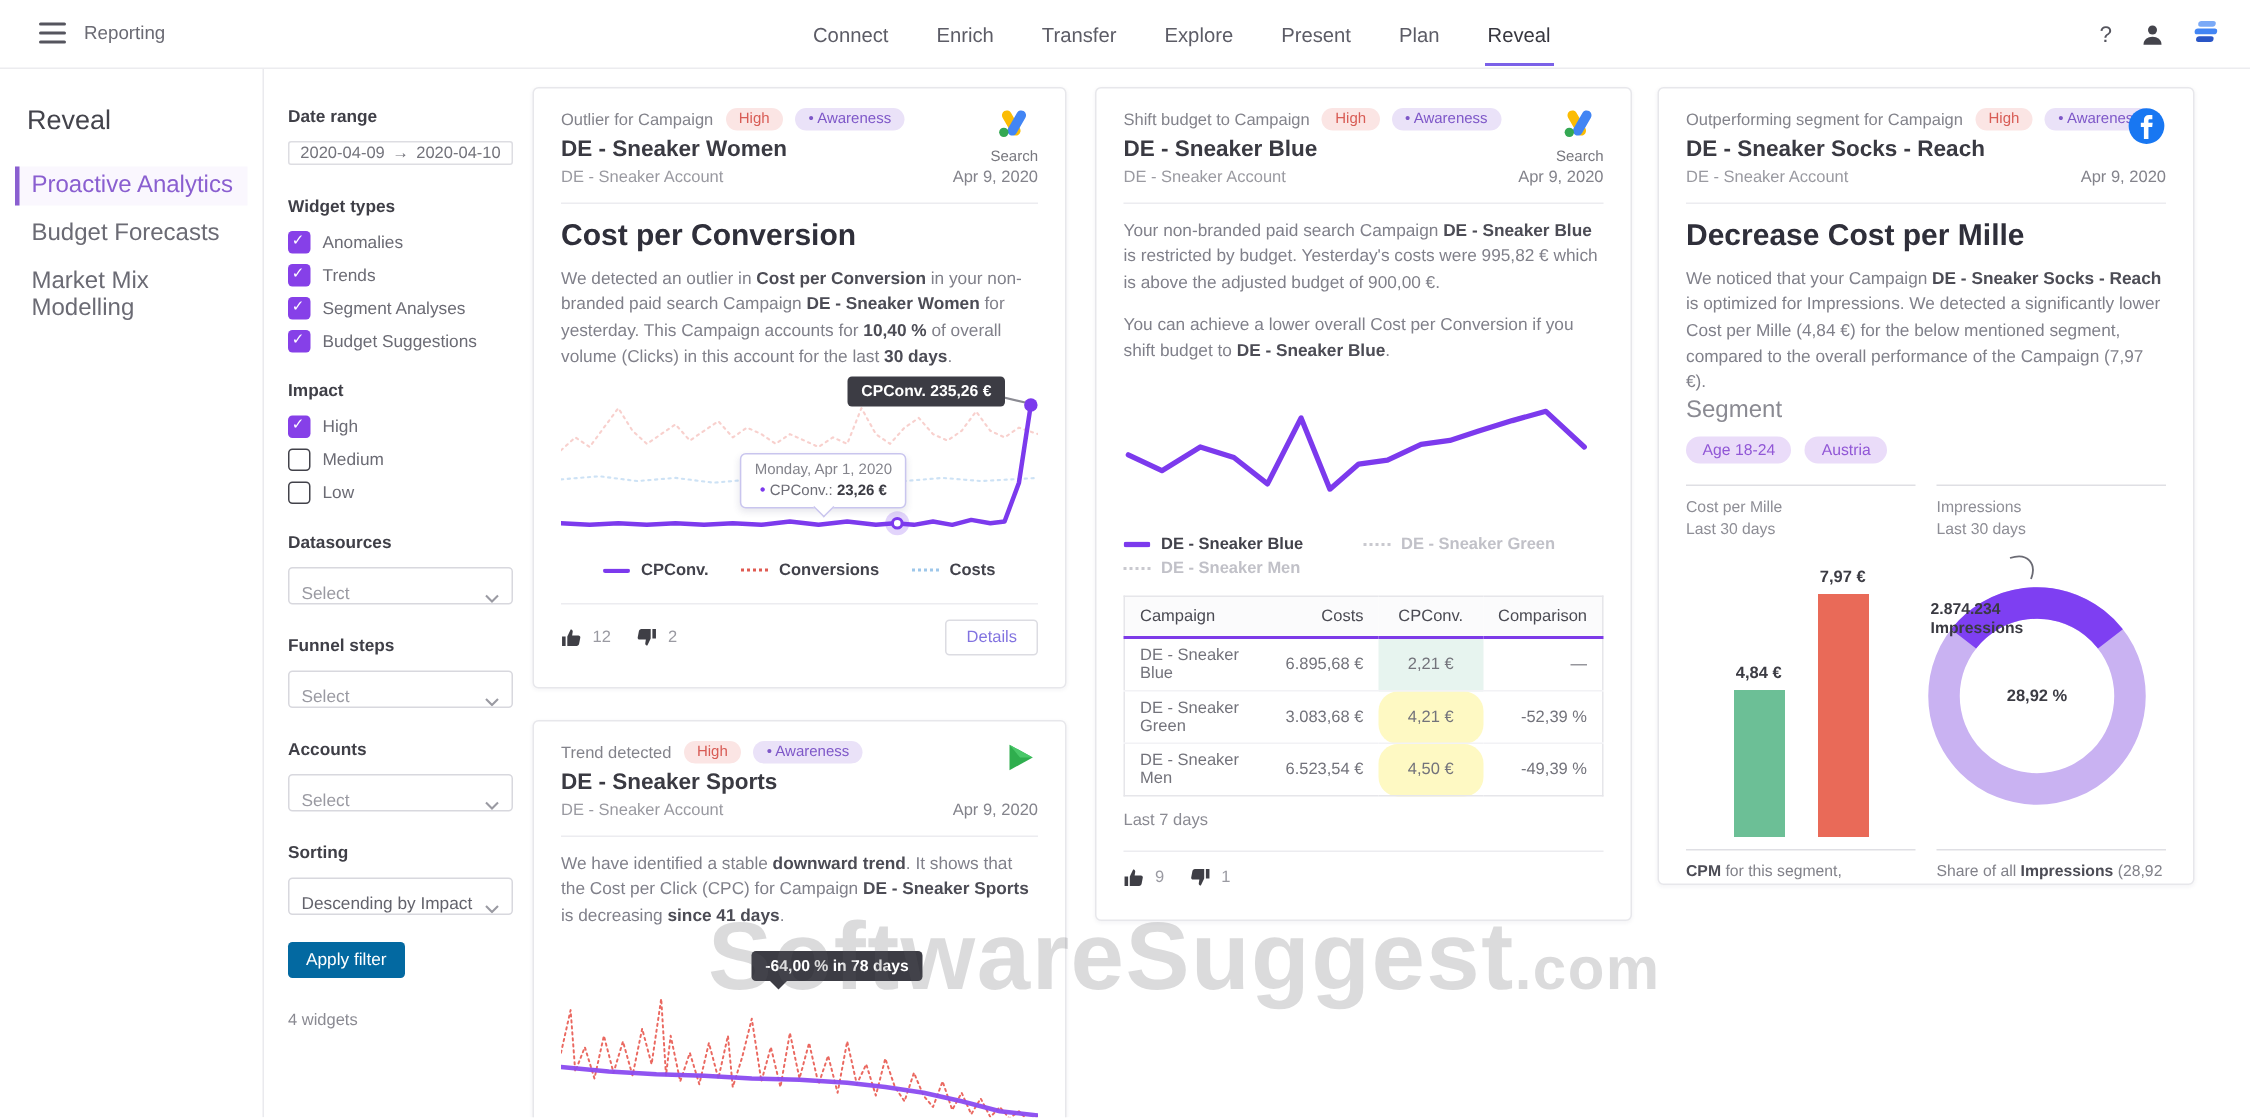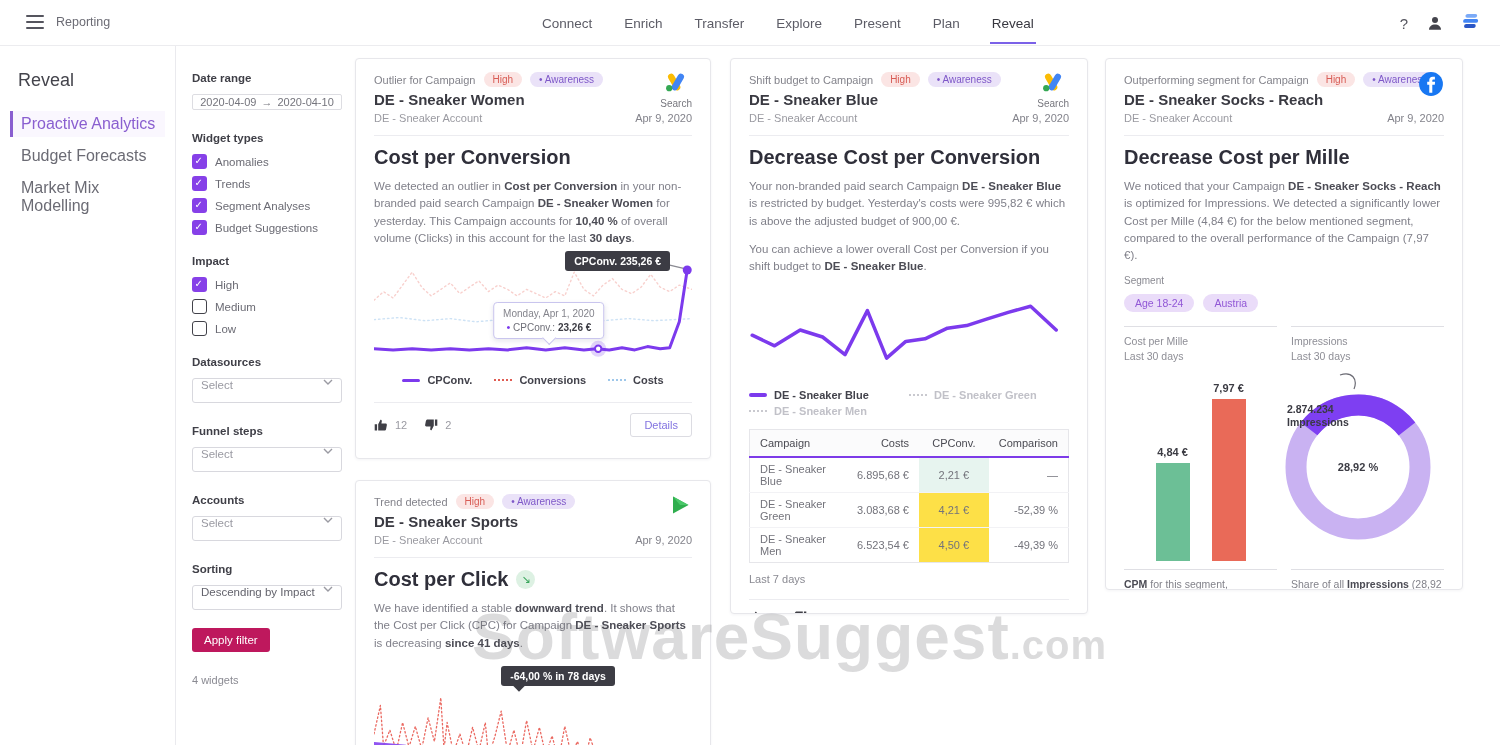--- a/index.html
+++ b/index.html
@@ -27,23 +27,23 @@
   
   .filters { position:absolute; left:192px; top:46px; width:150px; padding-top:12px; }
   .f-label { font-size:11.5px; font-weight:700; color:#3f3f47; margin:14px 0 10px; }
   .date-box { display:flex; align-items:center; justify-content:center; gap:5px; border:1px solid #dddde2; border-radius:2px; height:16px; font-size:11px; color:#74747c; background:#fff; cursor:pointer; }
   .chk-row { display:flex; align-items:center; gap:8px; margin-bottom:7px; cursor:pointer; }
   .chk { width:15px; height:15px; border-radius:3px; flex:none; position:relative; }
   .chk.on { background:#8640e8; }
   .chk.on::after { content:"✓"; position:absolute; left:2.5px; top:0.5px; font-size:10px; color:#fff; font-weight:700; }
   .chk.off { background:#fff; border:1.5px solid #42424a; }
   .chk-row span.lbl { font-size:11.5px; color:#6b6b74; }
-  .select { display:flex; align-items:flex-start; justify-content:space-between; border:1px solid #d8d8de; border-radius:3px; height:25px; padding:0 8px; font-size:11.5px; color:#9a9aa2; background:#fff; cursor:pointer; }
+  .select { display:flex; align-items:flex-end; justify-content:space-between; border:1px solid #d8d8de; border-radius:3px; height:25px; padding:0 8px; font-size:11.5px; color:#9a9aa2; background:#fff; cursor:pointer; }
   .select.value { color:#63636c; }
-  .btn-apply { display:inline-block; margin-top:18px; background:#be185d; color:#fff; font-size:11.5px; border:none; border-radius:3px; padding:6px 12px; cursor:pointer; font-family:inherit; }
+  .btn-apply { display:inline-block; margin-top:18px; background:#0369a1; color:#fff; font-size:11.5px; border:none; border-radius:3px; padding:6px 12px; cursor:pointer; font-family:inherit; }
   .widgets-count { font-size:11px; color:#8a8a92; margin-top:22px; }
 
   
   .card { position:absolute; background:#fff; border:1px solid #e7e7eb; border-radius:4px; box-shadow:0 1px 3px rgba(40,40,70,.05); padding:13px 18px; overflow:hidden; }
   .kicker-row { display:flex; align-items:center; gap:8px; }
   .kicker { font-size:11px; color:#83838b; }
   .badge { font-size:10px; padding:2px 9px; border-radius:9px; white-space:nowrap; }
   .badge.high { background:#fbe5e4; color:#d85c55; }
   .badge.awareness { background:#eae2f8; color:#7e57c8; }
   .card-title { font-size:15px; font-weight:700; color:#3a3a42; margin-top:4px; }
@@ -83,25 +83,25 @@
   .btn-details { margin-left:auto; border:1px solid #dcdce2; background:#fff; color:#8273e0; font-size:11px; border-radius:3px; padding:5px 13px; cursor:pointer; font-family:inherit; }
 
   
   .tbl { width:100%; border-collapse:collapse; margin-top:12px; border:1px solid #e6e6ea; font-size:11px; }
   .tbl th { text-align:left; font-weight:400; color:#4a4a52; background:#fbfbfc; padding:7px 10px; border-bottom:2px solid #7d3be8; }
   .tbl th.num, .tbl td.num { text-align:right; }
   .tbl th.ctr, .tbl td.ctr { text-align:center; }
   .tbl td { padding:5px 10px; color:#73737b; border-bottom:1px solid #f2f2f5; }
   .tbl tr:last-child td { border-bottom:none; }
   td.cp-good { background:#e7f4ef; }
-  td.cp-bad { background:#fde047; }
+  td.cp-bad { background:#fef9c3;border-radius:13px; }
   .note { font-size:11px; color:#8a8a92; margin-top:10px; }
 
   
-  .seg-label { font-size:10px; color:#8a8a92; margin-top:11px; }
+  .seg-label { font-size:16px; color:#8a8a92; margin-top:1px; }
   .tags { display:flex; gap:9px; margin-top:8px; }
   .tag { background:#eadcf9; color:#9157d6; font-size:10.5px; padding:3px 11px; border-radius:10px; }
   .two-col { display:flex; gap:14px; margin-top:14px; }
   .mini { flex:1; border-top:1px solid #dfdfe4; padding-top:7px; }
   .mini-h { font-size:10.5px; color:#8e8e96; line-height:1.45; }
   .mini-body { height:196px; position:relative; margin-top:4px; }
   .mini-foot { border-top:1px solid #dfdfe4; margin-top:4px; padding-top:7px; font-size:10.5px; color:#82828a; line-height:1.45; }
   .mini-foot b { color:#4c4c55; }
   .bars-wrap { position:absolute; left:0; right:0; bottom:4px; display:flex; justify-content:center; align-items:flex-end; gap:22px; height:190px; }
   .bar-col { display:flex; flex-direction:column; align-items:center; justify-content:flex-end; }
@@ -319,24 +319,20 @@
       <span>DE - Sneaker Account</span>
       <span class="card-date">Apr 9, 2020</span>
     </div>
     <div class="src">
       <svg width="24" height="24" viewBox="0 0 24 24">
         <path d="M5 3.5 L20.5 12 L5 20.5 Z" fill="#2fae4e"></path>
         <path d="M5 3.5 L20.5 12 L12 12 Z" fill="#49c768"></path>
       </svg>
     </div>
     <hr class="hr">
-    <h2>
-      <span>Cost per Click</span>
-      <span class="trend-badge">↘</span>
-    </h2>
     <p class="body-text">We have identified a stable <b>downward trend</b>. It shows that the Cost per Click (CPC) for Campaign <b>DE - Sneaker Sports</b> is decreasing <b>since 41 days</b>.</p>
     <div class="chart" style="height:95px; margin-top:42px;">
       <div class="tooltip-dark caret-bl" style="left:40%; top:-28px;">-64,00 % in 78 days</div>
     <svg width="318" height="95" style="position:absolute;left:0;top:0;">
           <polyline points="0.0,39.9 6.4,11.4 9.5,52.3 15.9,36.1 22.3,57.0 28.6,28.5 35.0,53.2 41.3,32.3 47.7,55.1 54.1,23.8 60.4,47.5 66.8,3.8 70.0,55.1 73.1,28.5 79.5,58.9 85.9,39.9 92.2,60.8 98.6,33.3 104.9,57.0 111.3,28.5 114.5,62.7 120.8,42.8 127.2,17.1 133.6,58.9 139.9,36.1 146.3,62.7 152.6,26.6 159.0,57.0 165.4,33.3 171.7,60.8 178.1,41.8 184.4,66.5 190.8,32.3 197.2,60.8 203.5,47.5 209.9,68.4 216.2,43.7 222.6,62.7 229.0,72.2 235.3,53.2 241.7,68.4 248.0,76.0 254.4,58.9 260.8,77.9 267.1,66.5 273.5,80.8 279.8,70.3 286.2,82.7 292.6,76.0 298.9,83.6 305.3,78.8 311.6,85.5 318.0,81.7" fill="none" stroke="#e8584f" stroke-width="1.3" stroke-linejoin="round" stroke-linecap="round" stroke-dasharray="1.5 2.5" opacity="0.9"></polyline>
           <polyline points="0.0,49.4 31.8,52.3 63.6,54.1 95.4,55.1 127.2,57.0 159.0,57.9 190.8,59.9 216.2,62.7 241.7,66.5 267.1,72.2 292.6,78.8 318.0,81.7" fill="none" stroke="#8a4bf0" stroke-width="3" stroke-linejoin="round" stroke-linecap="round" opacity="0.95"></polyline>
         </svg>
       </div>
   </article>
 
@@ -353,21 +349,20 @@
     </div>
     <div class="src">
       <svg width="22" height="22" viewBox="0 0 24 24">
         <rect x="6.5" y="2" width="7" height="20" rx="3.5" fill="#FBBC04" transform="rotate(-30 10 12)"></rect>
         <rect x="10.5" y="2" width="7" height="20" rx="3.5" fill="#4285F4" transform="rotate(30 14 12)"></rect>
         <circle cx="4.6" cy="18.8" r="3.4" fill="#34A853"></circle>
       </svg>
       <div class="src-label">Search</div>
     </div>
     <hr class="hr">
-    <h2>Decrease Cost per Conversion</h2>
     <p class="body-text">Your non-branded paid search Campaign <b>DE - Sneaker Blue</b> is restricted by budget. Yesterday's costs were 995,82 € which is above the adjusted budget of 900,00 €.</p>
     <p class="body-text" style="margin-top:11px;">You can achieve a lower overall Cost per Conversion if you shift budget to <b>DE - Sneaker Blue</b>.</p>
     <div class="chart" style="height:88px; margin-top:18px;">
         <svg width="320" height="88" style="position:absolute;left:0;top:0;">
           <polyline points="3.2,42.2 25.6,52.8 51.2,37.0 73.6,44.0 96.0,61.6 118.4,17.6 137.6,65.1 156.8,48.4 176.0,45.8 198.4,35.2 217.6,32.6 236.8,26.4 259.2,19.4 281.6,13.2 307.2,37.0" fill="none" stroke="#7c3aed" stroke-width="3.5" stroke-linejoin="round" stroke-linecap="round" opacity="1"></polyline>
         </svg>
       </div>
     <div class="legend-grid">
       <span class="legend-item">
           <span class="sw-solid thick"></span>

